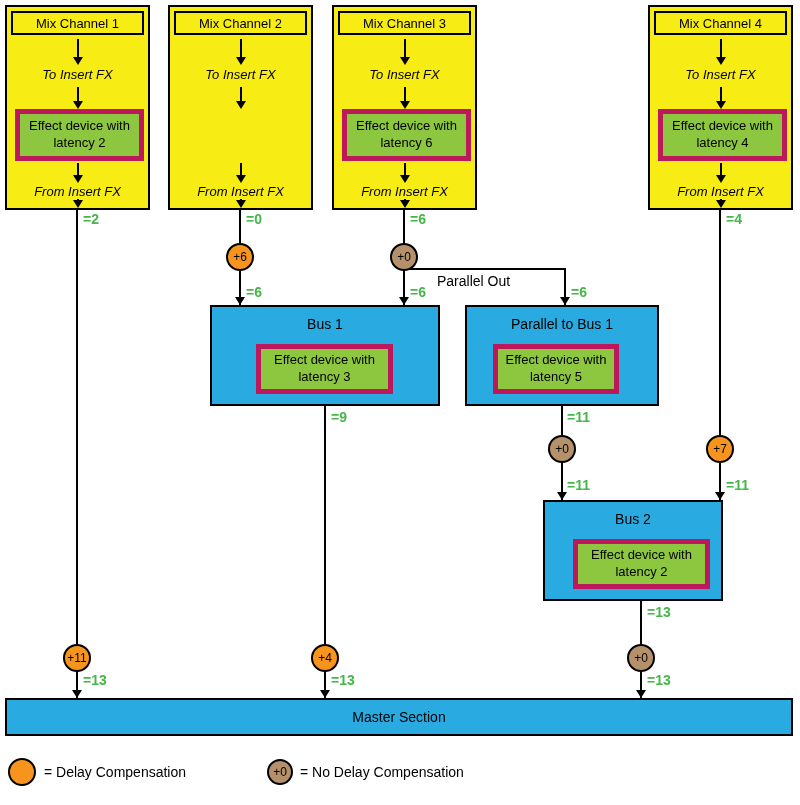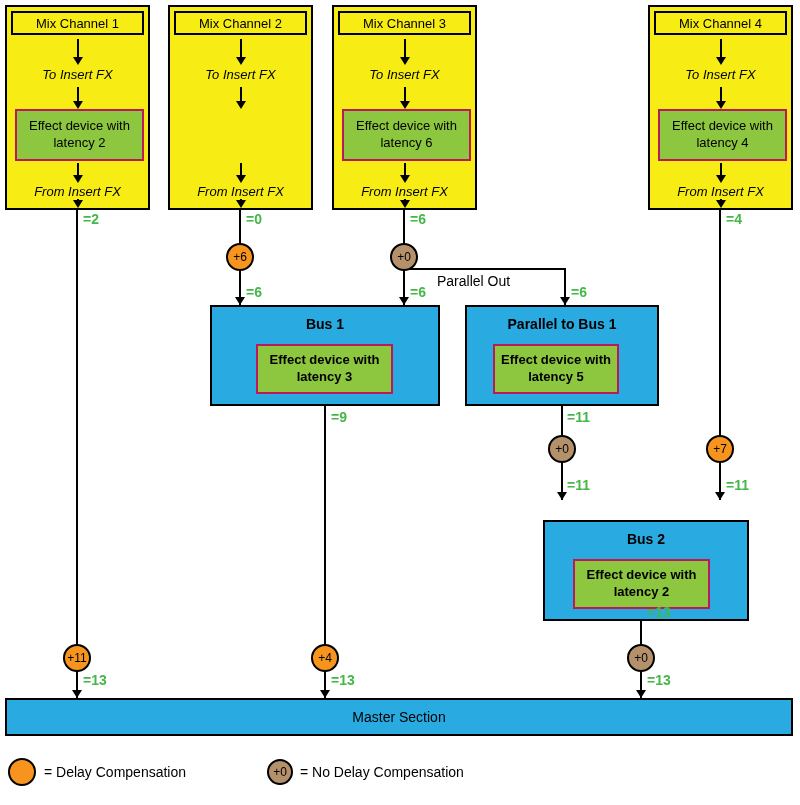--- a/index.html
+++ b/index.html
@@ -11,21 +11,21 @@
   .channel { position:absolute; top:5px; width:145px; height:205px;
              background:var(--channel-bg); border:2px solid #000; z-index:2; }
   .ch1{left:5px} .ch2{left:168px} .ch3{left:332px} .ch4{left:648px}
   .ch-header { position:absolute; left:4px; top:4px; right:4px; height:24px;
                border:2px solid #000; display:flex; align-items:center; justify-content:center;
                font-size:13px; }
   .ch-label { position:absolute; left:0; right:0; text-align:center; font-size:13px; height:16px;font-style:italic; }
   .to-insert { top:60px; } .from-insert { top:177px; }
 
   
-  .effect { position:absolute; background:var(--effect-bg); border:2px solid #be185d;
+  .effect { position:absolute; background:var(--effect-bg); border:5px solid #be185d;
             display:flex; align-items:center; justify-content:center; text-align:center;
             font-size:13px; line-height:1.3; padding:2px; z-index:2; }
   .ch-effect { left:8px; top:102px; width:129px; height:52px; }
 
   
   .vline { position:absolute; width:2px; background:#000; z-index:1; }
   .hline { position:absolute; height:2px; background:#000; z-index:1; }
   .ahead { position:absolute; width:0; height:0; border-left:5px solid transparent;
            border-right:5px solid transparent; border-top:8px solid #000; z-index:1; }
 
@@ -33,21 +33,21 @@
   .comp { position:absolute; width:28px; height:28px; border-radius:50%; border:2px solid #000;
           display:flex; align-items:center; justify-content:center; font-size:12px; z-index:5; }
   .comp.delay { background:var(--comp-orange); }
   .comp.none  { background:var(--comp-tan); }
 
   
   .gval { position:absolute; font-size:14px; font-weight:bold; color:var(--value-green); z-index:4; }
   .blabel { position:absolute; font-size:14px; color:#000; z-index:4; }
 
   
-  .bus { position:absolute; background:var(--bus-bg); border:2px solid #000; z-index:3;font-weight:bold; }
+  .bus { position:absolute; background:var(--bus-bg); border:2px solid #000; z-index:3; }
   .bus-title { position:absolute; left:0; right:0; top:9px; text-align:center; font-size:14px; }
   .master { position:absolute; left:5px; top:698px; width:788px; height:38px;
             background:var(--bus-bg); border:2px solid #000; display:flex;
             align-items:center; justify-content:center; font-size:14px; z-index:3; }
 
   .legend-label { position:absolute; font-size:14px; z-index:4; }
 </style>
 </head>
 <body>
 
@@ -166,21 +166,21 @@
   <div class="bus" style="left:210px;top:305px;width:230px;height:101px">
     <div class="bus-title">Bus 1</div>
     <div class="effect" style="left:44px;top:37px;width:137px;height:50px">Effect device with latency 3</div>
   </div>
 
   <div class="bus" style="left:465px;top:305px;width:194px;height:101px">
     <div class="bus-title">Parallel to Bus 1</div>
     <div class="effect" style="left:26px;top:37px;width:126px;height:50px">Effect device with latency 5</div>
   </div>
 
-  <div class="bus" style="left:543px;top:520px;width:206px;height:101px">
+  <div class="bus" style="left:543px;top:500px;width:180px;height:101px">
     <div class="bus-title">Bus 2</div>
     <div class="effect" style="left:28px;top:37px;width:137px;height:50px">Effect device with latency 2</div>
   </div>
 
   <div class="master">Master Section</div>
 
   <div class="comp delay" style="left:8px;top:758px"></div>
   <div class="legend-label" style="left:44px;top:764px">= Delay Compensation</div>
   <div class="comp none" style="left:267px;top:759px;width:26px;height:26px">+0</div>
   <div class="legend-label" style="left:300px;top:764px">= No Delay Compensation</div>

